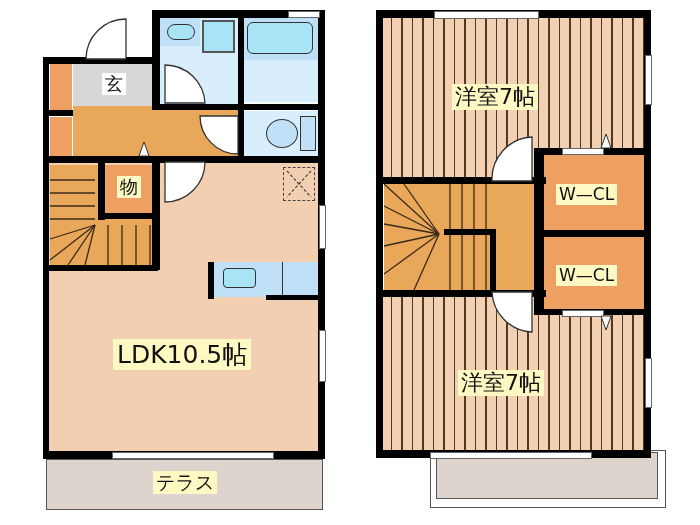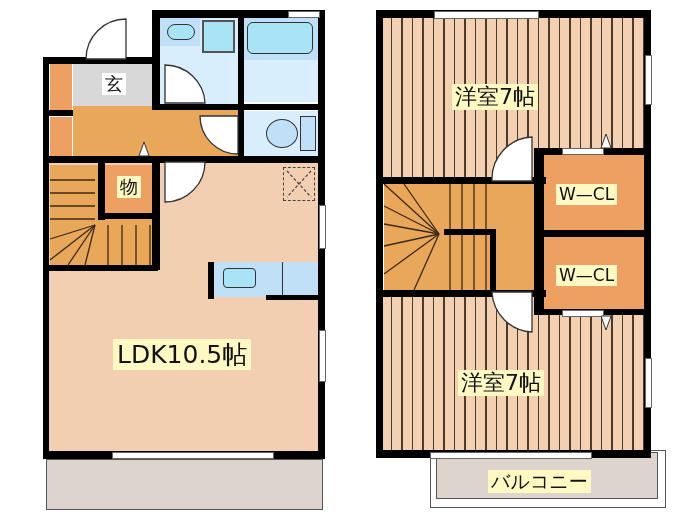--- a/index.html
+++ b/index.html
@@ -17,20 +17,21 @@
   .terrace{background:#ddd5cd;border:1.5px solid #555;}
   .window{position:absolute;background:#fff;border:1px solid #666;}
   svg{position:absolute;overflow:visible;}
 </style>
 </head>
 <body>
 
 <div class="abs" style="left:0;top:0;width:350px;height:525px;">
 
   <div class="abs terrace" style="left:46px;top:459px;width:277px;height:51px;"></div>
+  <div class="label" style="left:153px;top:471px;font-size:19px;">テラス</div>
 
   <div class="abs beige" style="left:48px;top:160px;width:272px;height:293px;"></div>
 
   <div class="abs orange" style="left:50px;top:165px;width:108px;height:100px;"></div>
   <svg style="left:50px;top:165px;" width="108" height="100">
     <g stroke="#3a2a1a" stroke-width="1.3">
       <line x1="0" y1="15" x2="45" y2="15"></line>
       <line x1="0" y1="28" x2="45" y2="28"></line>
       <line x1="0" y1="41" x2="45" y2="41"></line>
       <line x1="0" y1="54" x2="45" y2="54"></line>
@@ -117,21 +118,20 @@
   </svg>
   <svg style="left:138px;top:141px;" width="12" height="16">
     <path d="M6 1 L11 15 L1 15 Z" fill="#fff" stroke="#333" stroke-width="1"></path>
   </svg>
 </div>
 
 <div class="abs" style="left:350px;top:0;width:350px;height:525px;">
 
   <div class="abs terrace" style="left:80px;top:450px;width:236px;height:58px;background:#fff;"></div>
   <div class="abs" style="left:86px;top:452px;width:222px;height:47px;background:#ddd5cd;border:1.5px solid #555;"></div>
-  <div class="label" style="left:138px;top:470px;font-size:19px;">バルコニー</div>
 
   <div class="abs stripes" style="left:32px;top:18px;width:262px;height:160px;"></div>
 
   <div class="abs stripes" style="left:32px;top:292px;width:262px;height:158px;"></div>
 
   <div class="abs orange" style="left:34px;top:184px;width:150px;height:106px;"></div>
   <svg style="left:34px;top:184px;" width="100" height="106">
     <g stroke="#3a2a1a" stroke-width="1.3">
       <line x1="55" y1="50" x2="0" y2="0"></line>
       <line x1="55" y1="50" x2="20" y2="0"></line>

